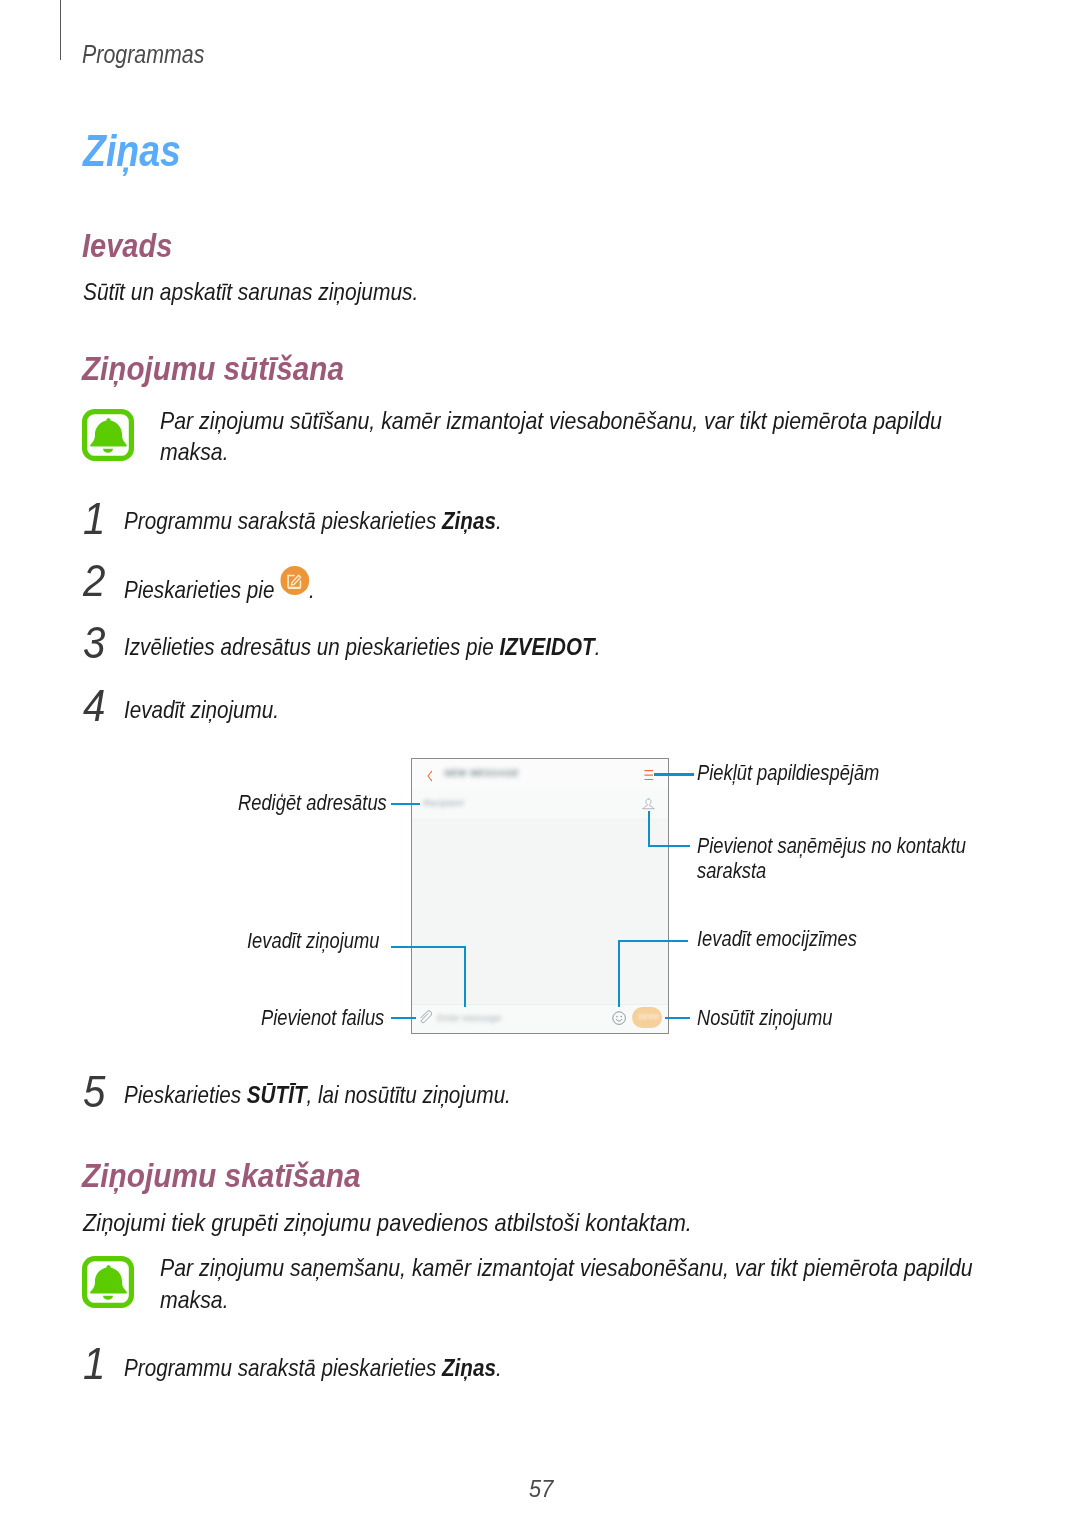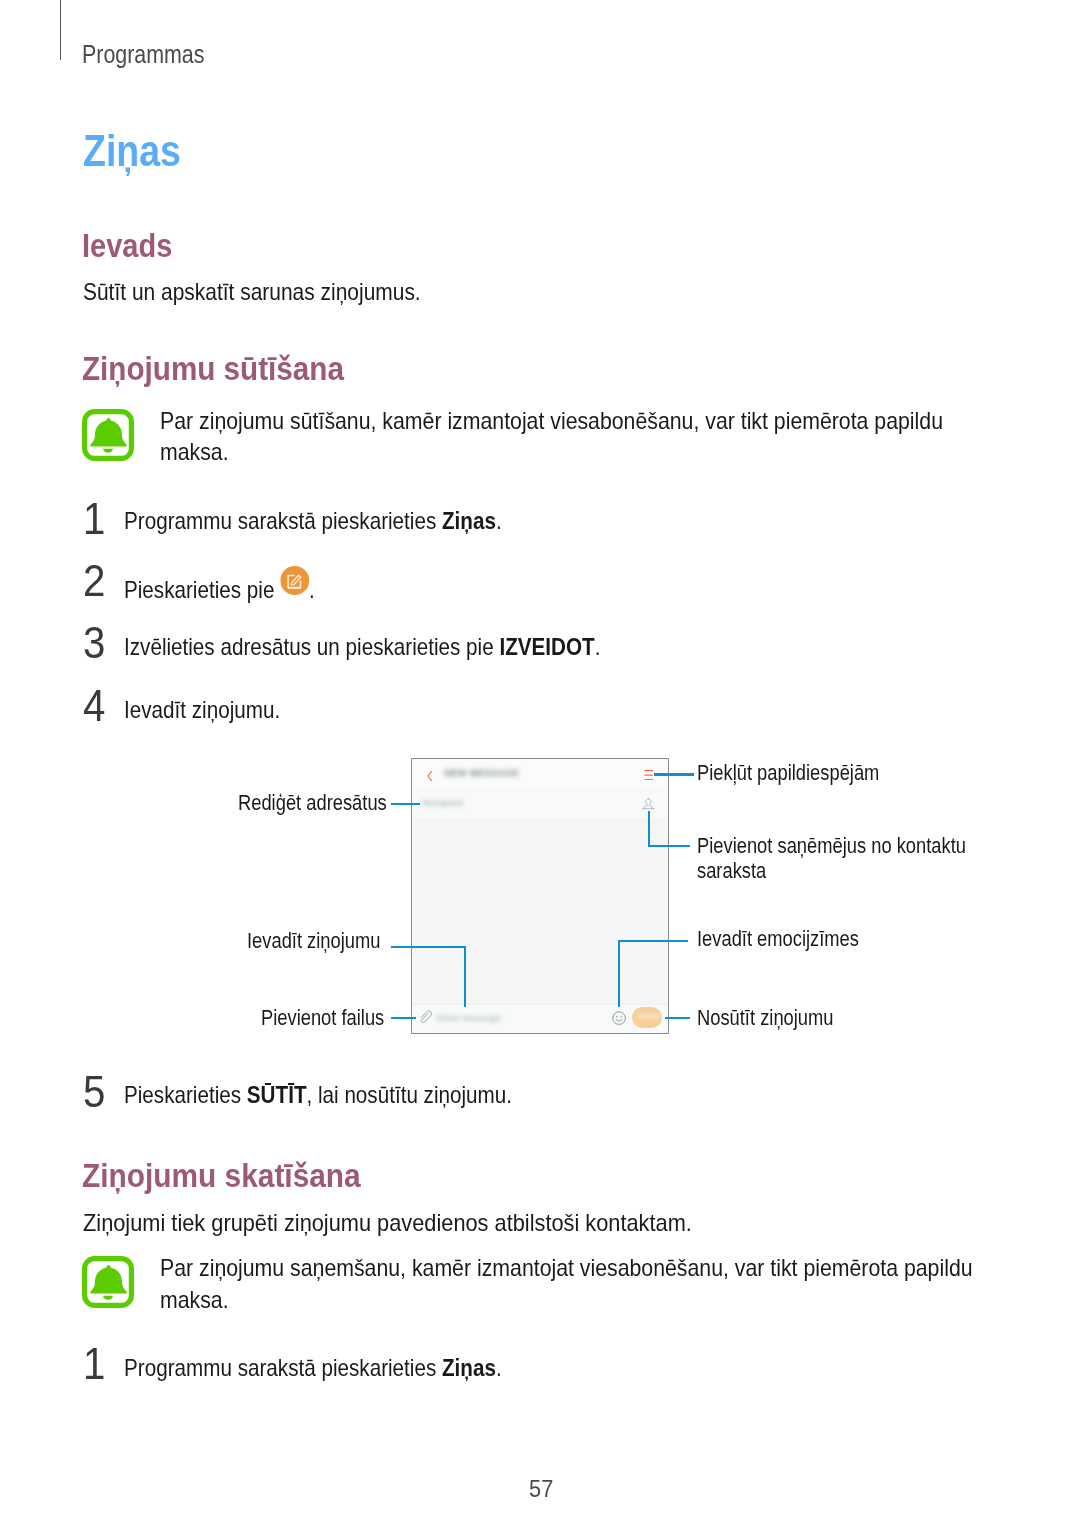--- a/index.html
+++ b/index.html
@@ -3,21 +3,21 @@
 <meta charset="utf-8">
 <title>Zinas</title>
 <style>
   html,body{margin:0;padding:0;background:#fff;}
   body{
     width:1080px;height:1527px;
     font-family:"Liberation Sans",sans-serif;
     color:#1a1a1a;
     -webkit-font-smoothing:antialiased;
   }
-  .page{position:relative;width:1080px;height:1527px;overflow:hidden;background:#fff;}
+  .page{position:relative;width:1080px;height:1527px;overflow:hidden;background:#fff;font-style:italic;}
 
   
   .hdr-rule{position:absolute;left:60px;top:0;width:1.4px;height:60px;background:#58585a;}
   .breadcrumb{position:absolute;left:82.1px;top:40.6px;font-size:25.6px;color:#4a4a4a;
               line-height:26px;white-space:nowrap;transform:scaleX(0.836);transform-origin:0 0;}
 
   
   .ptitle{position:absolute;left:83px;top:126px;font-size:44.5px;font-weight:bold;color:#5aacfa;
           line-height:50px;white-space:nowrap;transform:scaleX(0.843);transform-origin:0 0;}
 

